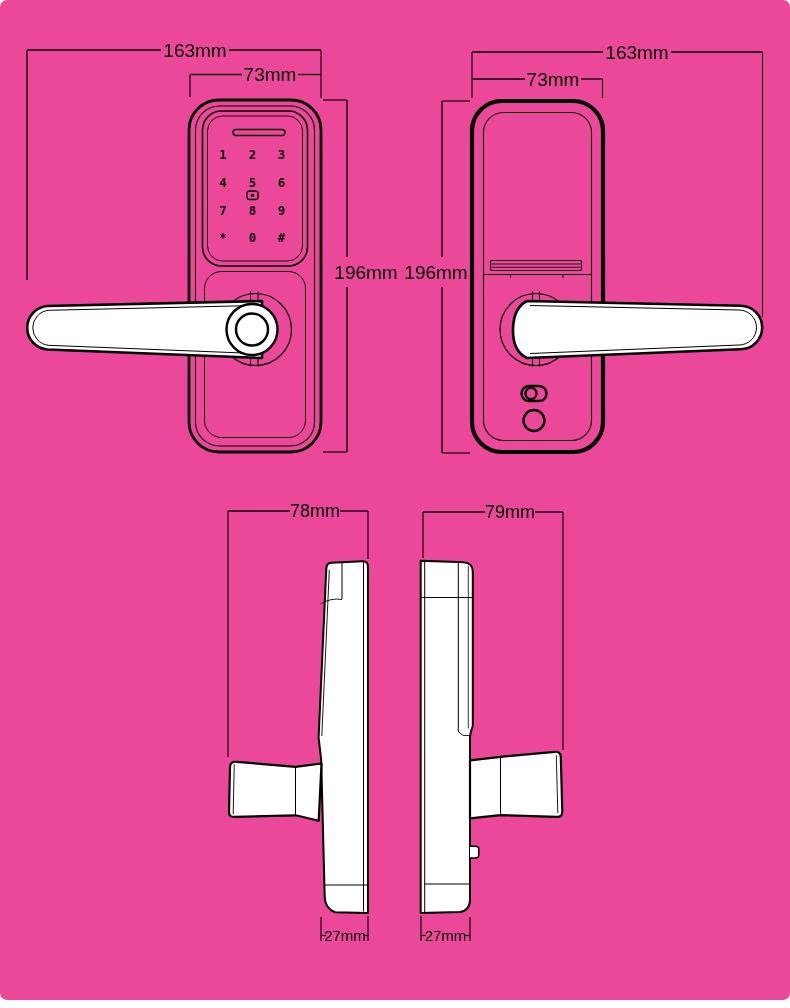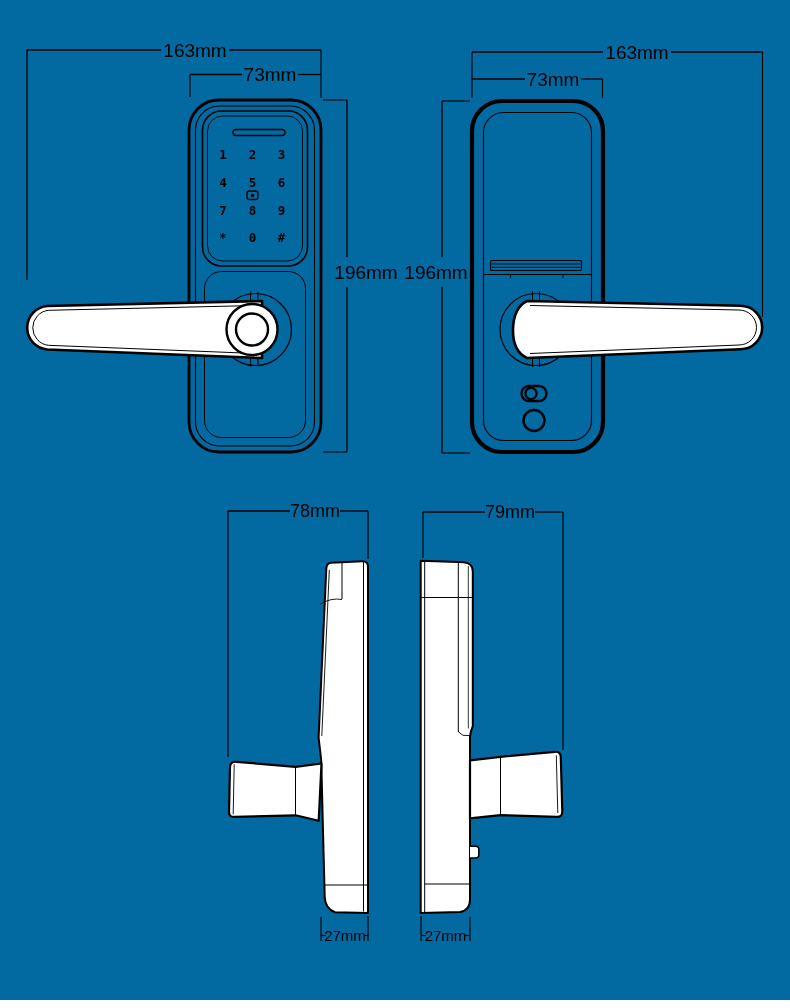--- a/index.html
+++ b/index.html
@@ -1,16 +1,16 @@
 <!DOCTYPE html>
 <html><head>
 <meta charset="utf-8">
 <style>
   html,body{margin:0;padding:0;background:#ffffff;}
-  .canvas{width:790px;height:1000px;background:#0369a1;position:relative;overflow:hidden;}
+  .canvas{width:790px;height:1000px;background:#ec4899;position:relative;overflow:hidden;border-radius:7px;}
   svg{display:block;}
   svg *{stroke-linejoin:round;}
   .o{stroke:#000;fill:none;}
   .wf{stroke:#000;fill:#fff;}
   .dimtxt{font-family:"Liberation Sans",sans-serif;font-size:19px;fill:#000;}
   .dimtxt-s{font-family:"Liberation Sans",sans-serif;font-size:18px;fill:#000;}
   .dimtxt-xs{font-family:"Liberation Sans",sans-serif;font-size:15px;fill:#000;}
   .key{font-family:"DejaVu Sans Mono",monospace;font-weight:700;font-size:12.5px;fill:#000;}
   text{text-anchor:middle;dominant-baseline:central;}
 </style>

